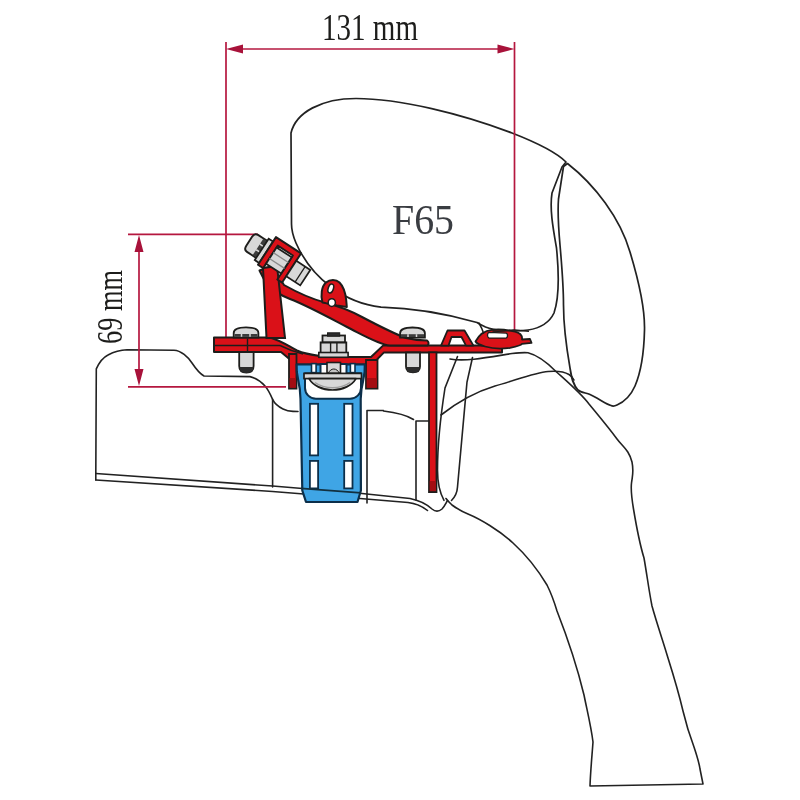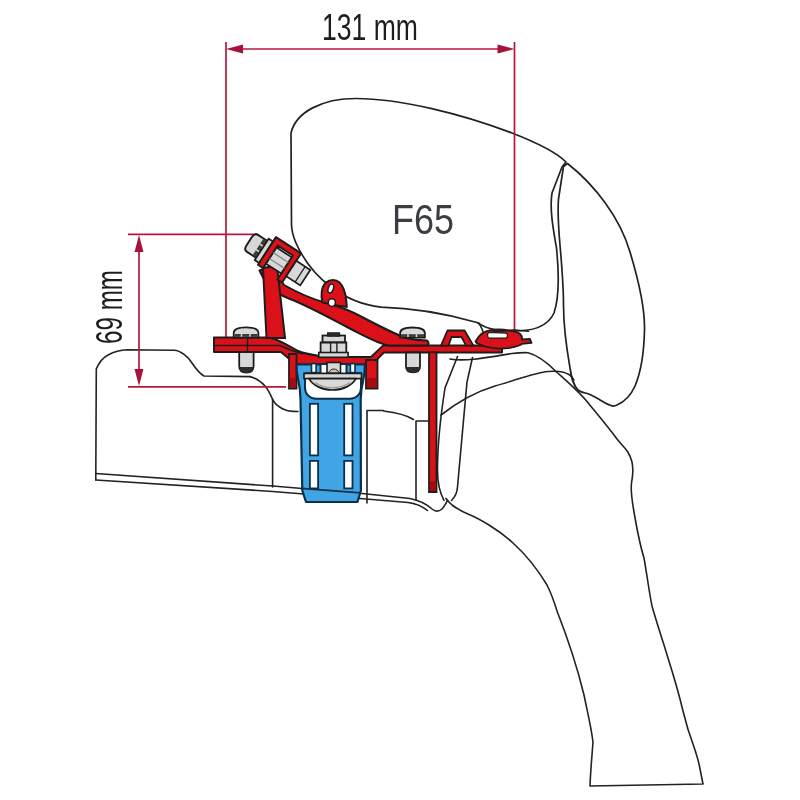--- a/index.html
+++ b/index.html
@@ -1,16 +1,16 @@
 <!DOCTYPE html>
 <html><head>
 <meta charset="utf-8">
 <style>
   html,body{margin:0;padding:0;background:#ffffff;}
-  #stage{width:800px;height:800px;position:relative;background:#ffffff;font-family:Liberation Sans, sans-serif;}
+  #stage{width:800px;height:800px;position:relative;background:#ffffff;font-family:Liberation Serif, serif;}
   svg{display:block;}
 </style>
 </head>
 <body>
 <div id="stage">
 <svg width="800" height="800" viewBox="0 0 800 800">
 
 <rect x="0" y="0" width="800" height="800" fill="#ffffff"></rect>
 
 <path d="M291,133 C296,112 322,98.5 356,98.5 C400,98.5 462,114 512,133 C539,143.5 557,153 566,162 L562,167 L552,193 C549.5,209 553,228 556.5,248 C559.5,278 558.5,300 554,313 C549.5,322.5 541,328 528,330 C511,332.5 494,330.5 485.5,327 C481,325 478.5,323.5 477,322.5 C445,313.5 413,308 381,307.2 C345,303 312,279 296,243 C293,236 291.5,230 291.5,224 Z" fill="#ffffff" stroke="#222222" stroke-width="1.7" stroke-linejoin="round"></path>

